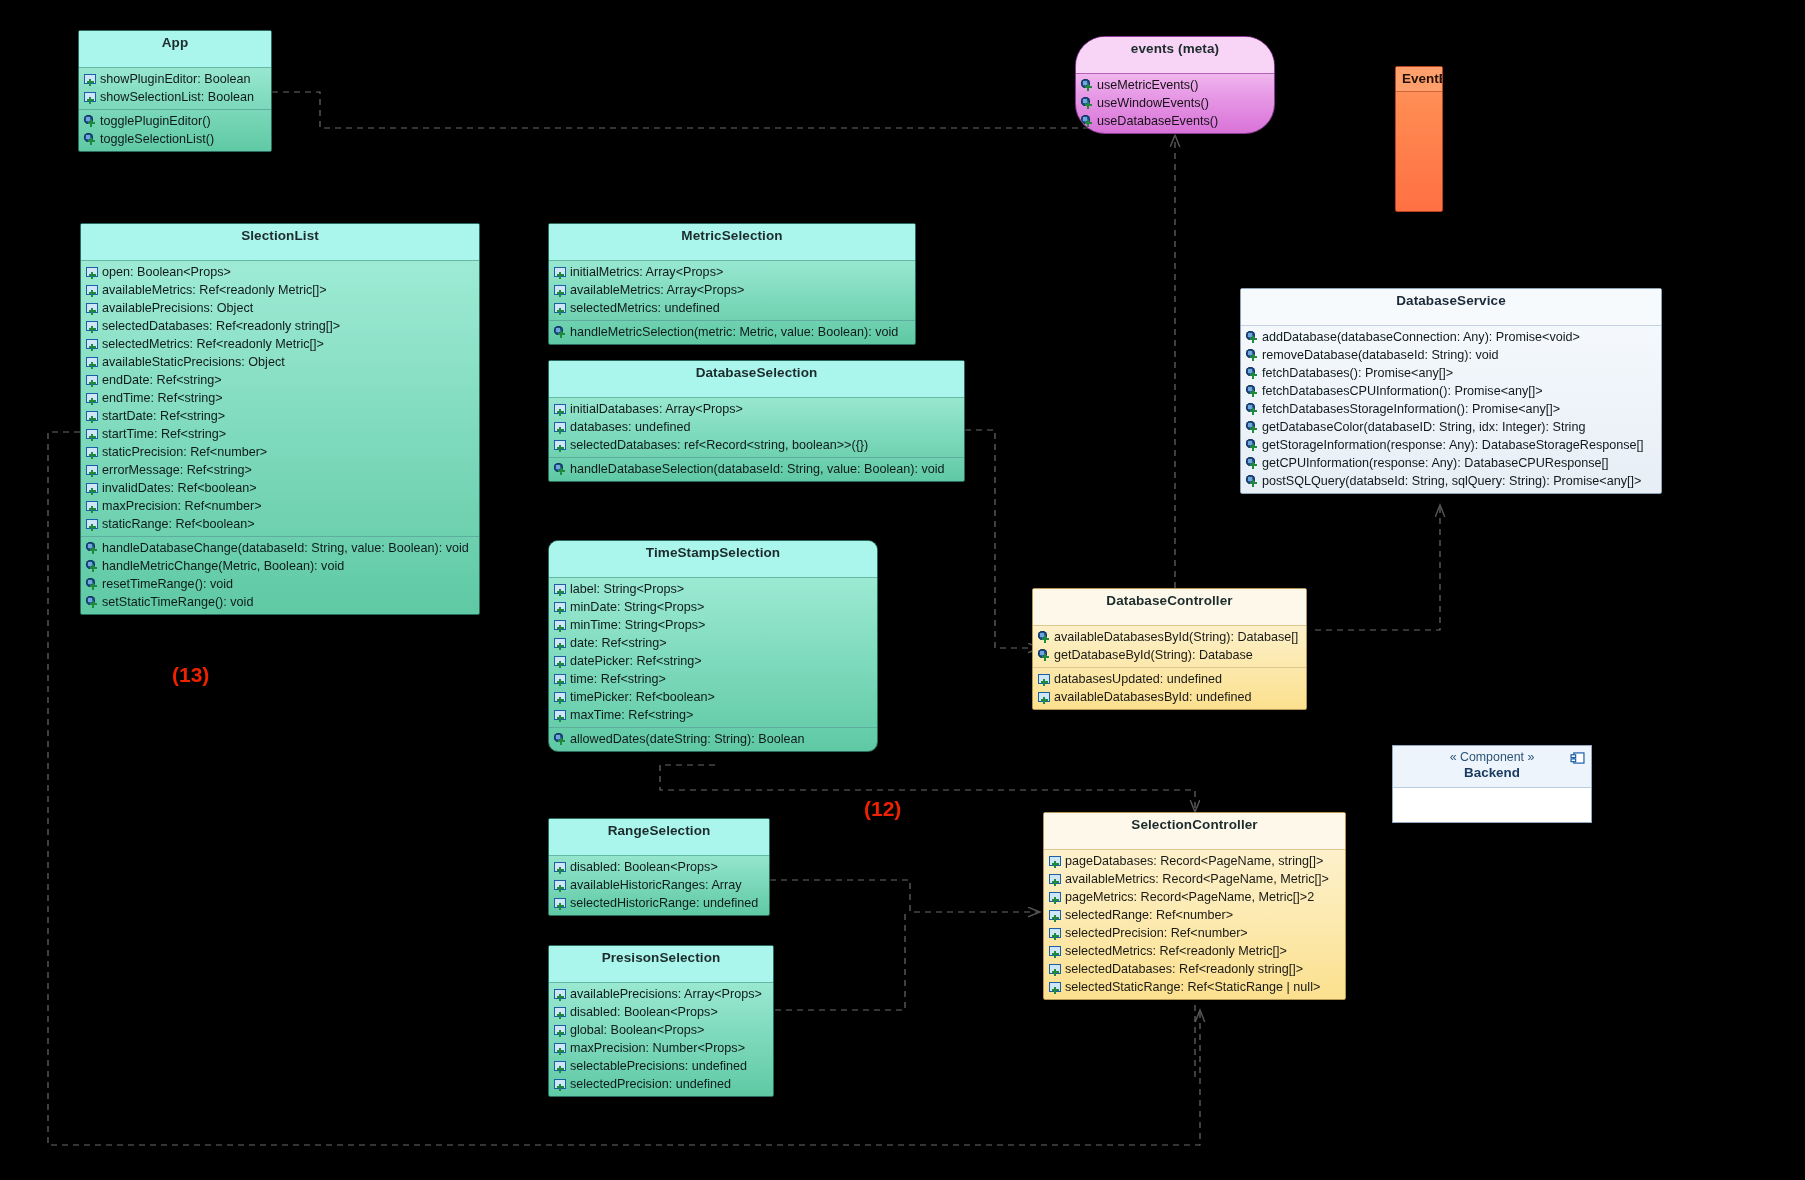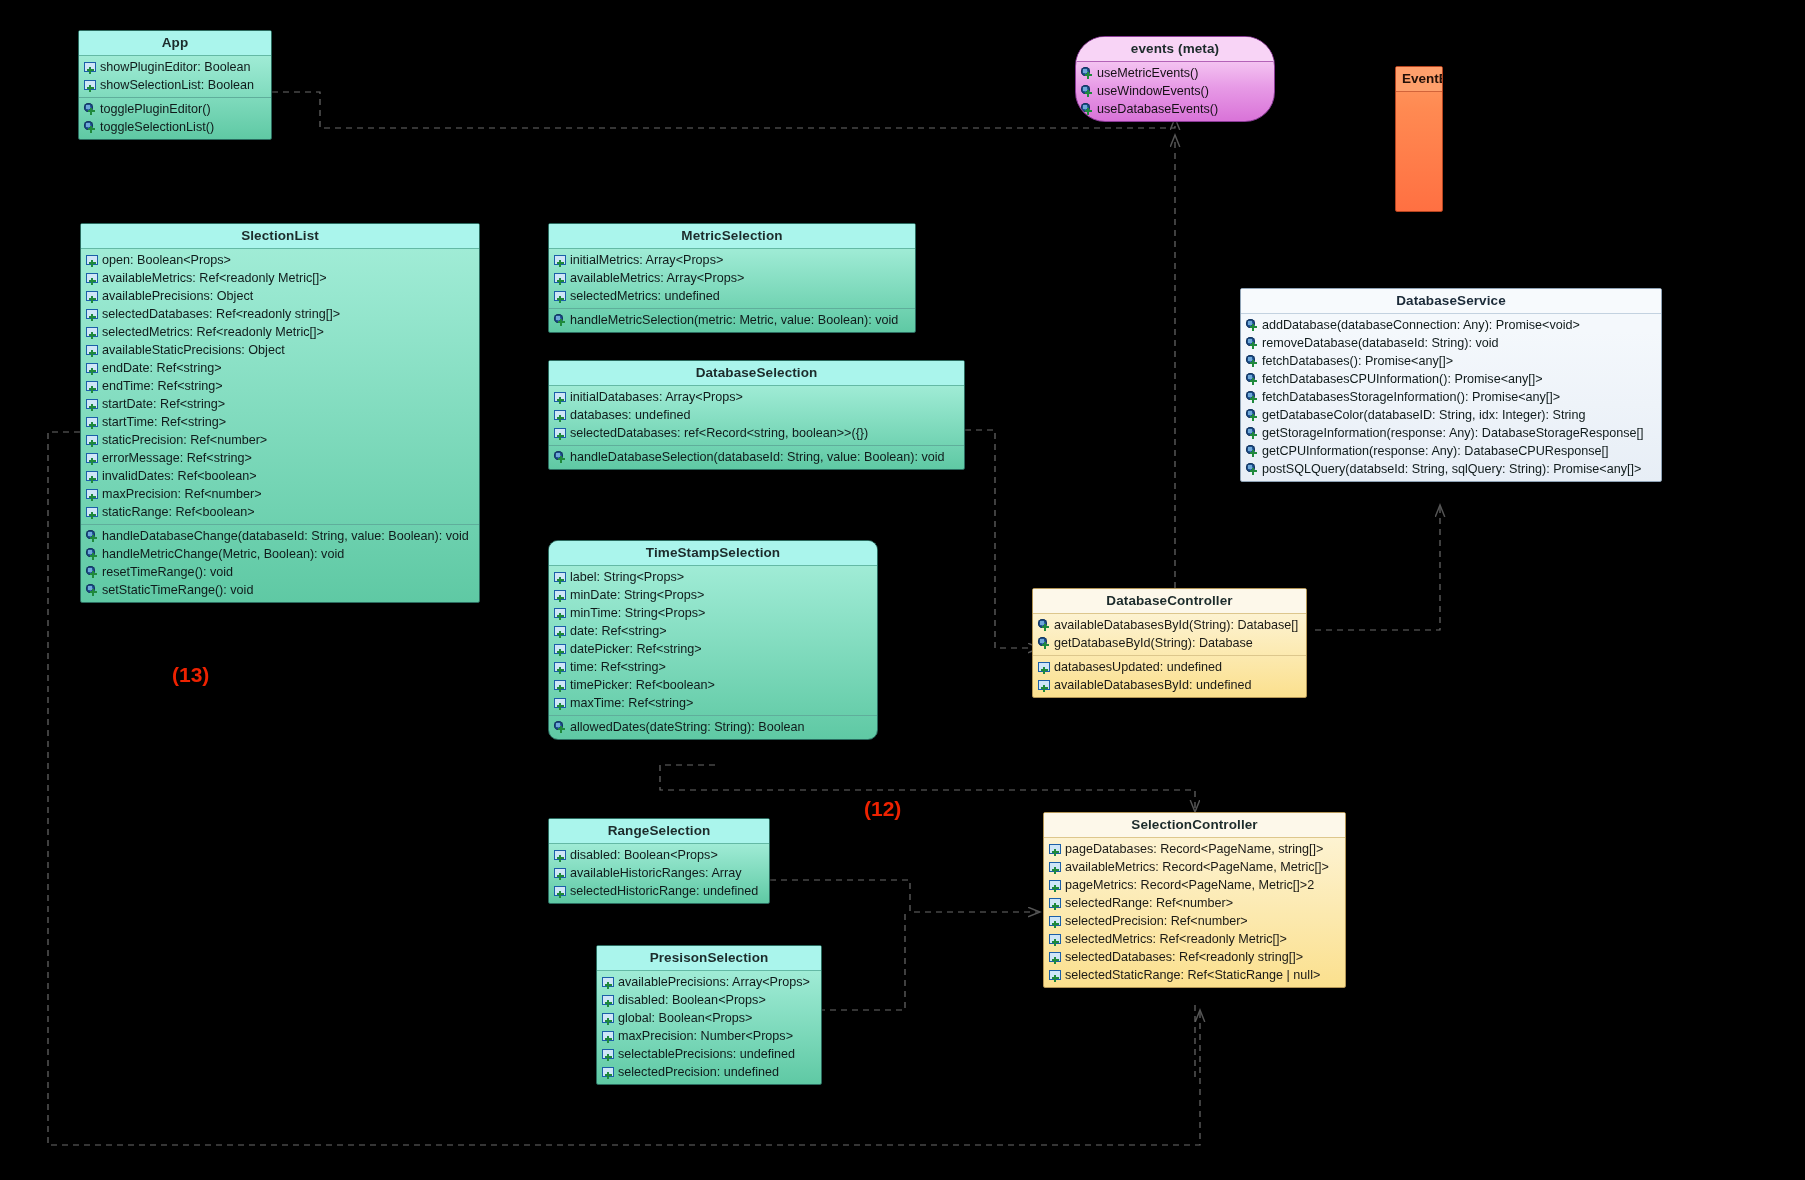--- a/index.html
+++ b/index.html
@@ -26,21 +26,21 @@
     border-radius: 2px;
     box-shadow: 1px 1px 2px rgba(0,0,0,0.45);
     overflow: hidden;
     background: #7fe0c0;
   }
   .cls .title {
     text-align: center;
     font-weight: bold;
     font-size: 13.5px;
     color: #1c2b2b;
-    padding: 4px 6px 5px 6px;
+    padding: 4px 6px 17px 6px;
     border-bottom: 1px solid #64b9a5;
     letter-spacing: .1px;
   }
   .cls .sect {
     padding: 2px 0 3px 0;
   }
   .cls .sect + .sect {
     border-top: 1px solid #5fae9b;
   }
   .row {
@@ -451,21 +451,21 @@
           <span class="ico prop"></span>
           <span>availableHistoricRanges: Array</span>
         </div>
       <div class="row">
           <span class="ico prop"></span>
           <span>selectedHistoricRange: undefined</span>
         </div>
     </div>
   </div>
 
-  <div class="cls green" style="left:548px; top:945px; width:226px;margin-left:48px;">
+  <div class="cls green" style="left:548px; top:945px; width:226px;">
     <div class="title">PresisonSelection</div>
     <div class="sect">
       <div class="row">
           <span class="ico prop"></span>
           <span>availablePrecisions: Array&lt;Props&gt;</span>
         </div>
       <div class="row">
           <span class="ico prop"></span>
           <span>disabled: Boolean&lt;Props&gt;</span>
         </div>
@@ -543,17 +543,29 @@
           <span class="ico prop"></span>
           <span>selectedDatabases: Ref&lt;readonly string[]&gt;</span>
         </div>
       <div class="row">
           <span class="ico prop"></span>
           <span>selectedStaticRange: Ref&lt;StaticRange | null&gt;</span>
         </div>
     </div>
   </div>
 
+  <div class="component" style="left:1392px; top:745px; width:200px; height:78px;">
+    <div class="chead">
+      <div class="stereo">« Component »</div>
+      <div class="cname">Backend</div>
+      <svg class="cicon" viewBox="0 0 16 13">
+        <rect x="4" y="1" width="11" height="11" fill="#ffffff" stroke="#1b5fa8" stroke-width="1.3"></rect>
+        <rect x="1" y="3" width="5" height="3" fill="#ffffff" stroke="#1b5fa8" stroke-width="1.3"></rect>
+        <rect x="1" y="7.5" width="5" height="3" fill="#ffffff" stroke="#1b5fa8" stroke-width="1.3"></rect>
+      </svg>
+    </div>
+    <div class="cbody"></div>
+  </div>
 
   <div class="note" style="left:172px; top:663px;">(13)</div>
   <div class="note" style="left:864px; top:797px;">(12)</div>
 
 </div>
 
 </body></html>

